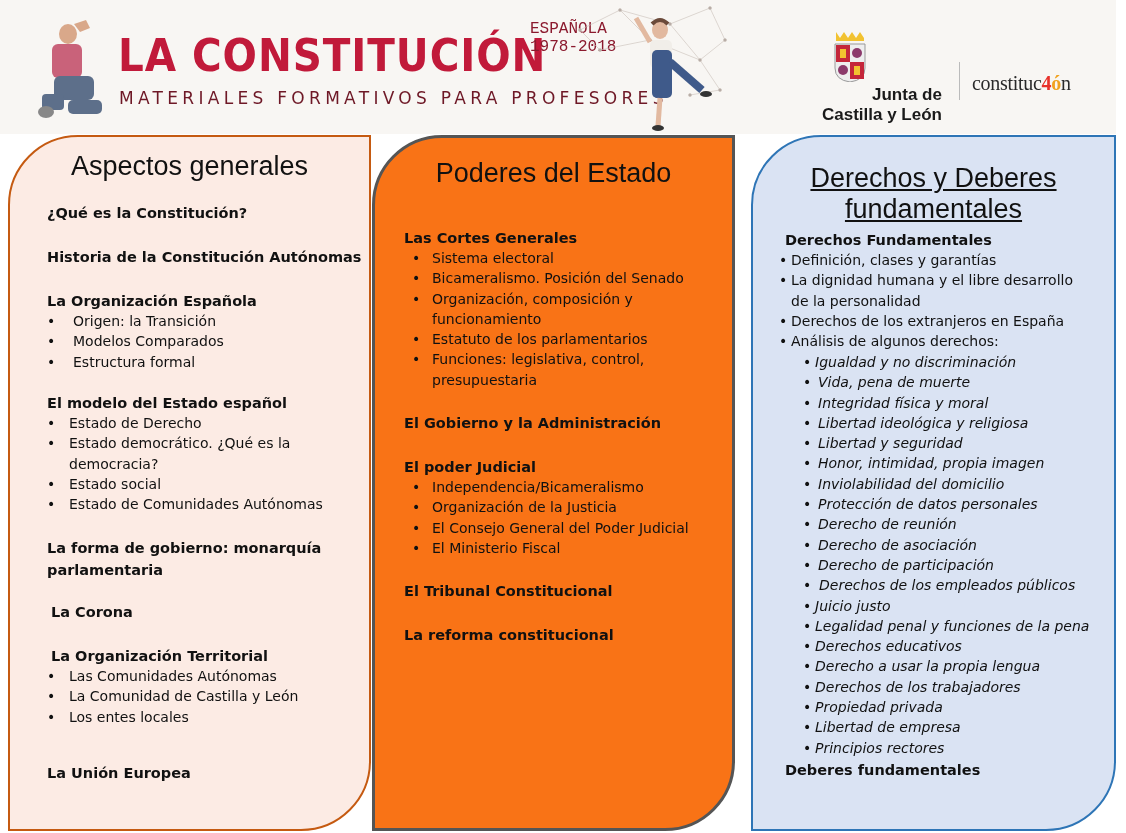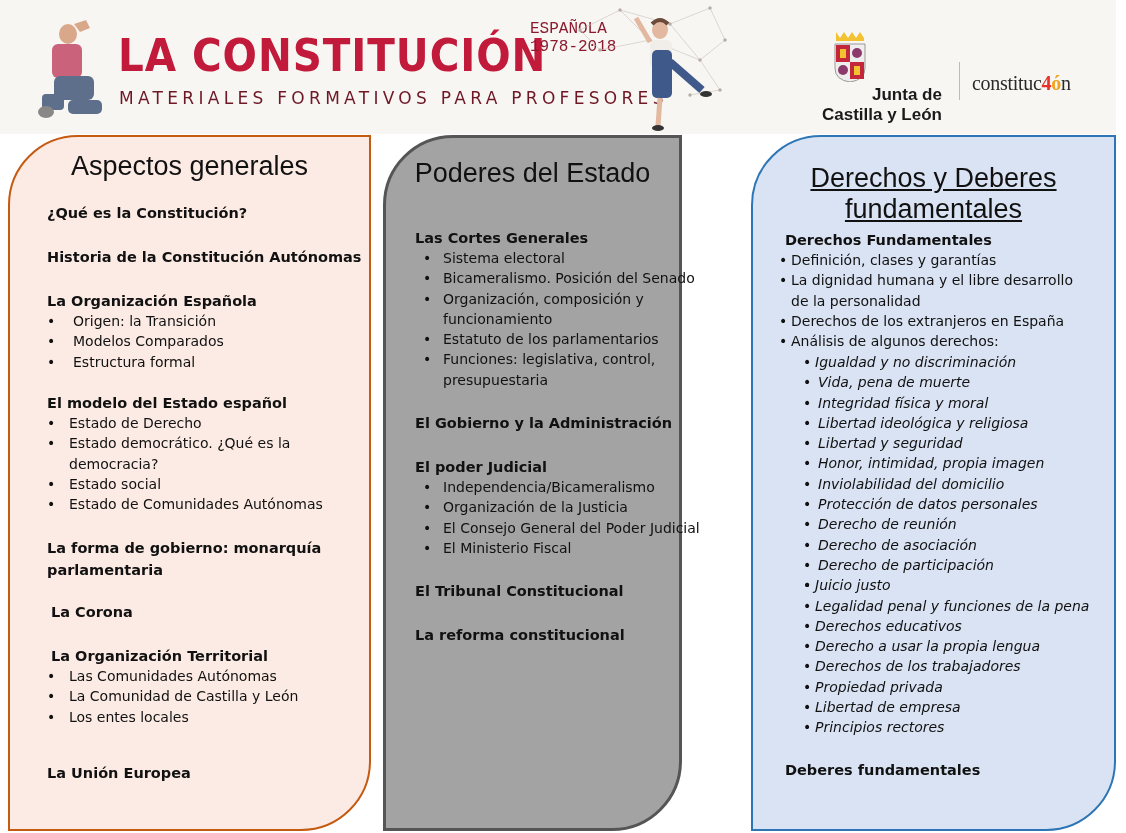--- a/index.html
+++ b/index.html
@@ -27,21 +27,21 @@
     .jcyl-text { position: absolute; left: 0; top: 38px; width: 130px; font-weight: bold; font-size: 17px; line-height: 20px; color: #1a1a1a; font-family: "Liberation Sans", sans-serif; margin-top: 17px; }
     .jcyl-text .l1 { padding-left: 50px; display:block; }
     .logo-divider { position: absolute; left: 959px; top: 62px; width: 1px; height: 38px; background: #bbb; }
     .constitucion40 { position: absolute; left: 972px; top: 72px; font-family: Liberation Serif, serif; font-size: 20px; color: #2a2a2a; letter-spacing: -0.3px; text-align: center; }
     .constitucion40 .hl { color: #e8312a; font-weight: bold; }
     .constitucion40 .hl2 { color: #f1a21e; font-weight: bold; }
 
     
     .panel { position: absolute; border-style: solid; border-width: 2px; }
     .panel-1 { left: 8px; top: 135px; width: 363px; height: 696px; background: #fcebe4; border-color: #c55a11; border-radius: 70px 0 70px 0; }
-    .panel-2 { left: 383px; top: 135px; width: 299px; height: 696px; background: #a3a3a3; border-color: #555555; border-width: 3px; border-radius: 70px 0 70px 0; }
+    .panel-2 { left: 372px; top: 135px; width: 363px; height: 696px; background: #f97316; border-color: #555555; border-width: 3px; border-radius: 70px 0 70px 0; }
     .panel-3 { left: 751px; top: 135px; width: 365px; height: 696px; background: #dae3f3; border-color: #2e75b6; border-radius: 70px 0 70px 0; }
 
     .panel-title { position: absolute; left: 0; right: 0; text-align: center; font-family: "Liberation Sans", sans-serif; font-size: 27px; font-weight: normal; line-height: 31px; color: #111; }
     .panel-1 .panel-title { top: 14px; padding-left: 0; }
     .panel-2 .panel-title { top: 20px; }
     .panel-3 .panel-title { top: 26px; text-decoration: underline; }
 
     .content { position: absolute; font-family: "DejaVu Sans", sans-serif; }
     .h { font-weight: bold; font-size: 14.5px; line-height: 20px; color: #111; }
     .li { font-size: 14px; line-height: 20.3px; position: relative; color: #111; }
@@ -200,21 +200,21 @@
       <div class="li it" style="padding-left:15px;"><span class="b">•</span><span>Vida, pena de muerte</span></div>
       <div class="li it" style="padding-left:15px;"><span class="b">•</span><span>Integridad física y moral</span></div>
       <div class="li it" style="padding-left:15px;"><span class="b">•</span><span>Libertad ideológica y religiosa</span></div>
       <div class="li it" style="padding-left:15px;"><span class="b">•</span><span>Libertad y seguridad</span></div>
       <div class="li it" style="padding-left:15px;"><span class="b">•</span><span>Honor, intimidad, propia imagen</span></div>
       <div class="li it" style="padding-left:15px;"><span class="b">•</span><span>Inviolabilidad del domicilio</span></div>
       <div class="li it" style="padding-left:15px;"><span class="b">•</span><span>Protección de datos personales</span></div>
       <div class="li it" style="padding-left:15px;"><span class="b">•</span><span>Derecho de reunión</span></div>
       <div class="li it" style="padding-left:15px;"><span class="b">•</span><span>Derecho de asociación</span></div>
       <div class="li it" style="padding-left:15px;"><span class="b">•</span><span>Derecho de participación</span></div>
-      <div class="li it" style="padding-left:16px; white-space:nowrap;"><span class="b">•</span></div>
+      <div class="li it" style="padding-left:16px; white-space:nowrap;"><span class="b">•</span><span>Derechos de los empleados públicos</span></div>
       <div class="li it" style="padding-left:12px;"><span class="b">•</span><span>Juicio justo</span></div>
       <div class="li it" style="padding-left:12px; white-space:nowrap;"><span class="b">•</span><span>Legalidad penal y funciones de la pena</span></div>
       <div class="li it" style="padding-left:12px;"><span class="b">•</span><span>Derechos educativos</span></div>
       <div class="li it" style="padding-left:12px;"><span class="b">•</span><span>Derecho a usar la propia lengua</span></div>
       <div class="li it" style="padding-left:12px;"><span class="b">•</span><span>Derechos de los trabajadores</span></div>
       <div class="li it" style="padding-left:12px;"><span class="b">•</span><span>Propiedad privada</span></div>
       <div class="li it" style="padding-left:12px;"><span class="b">•</span><span>Libertad de empresa</span></div>
       <div class="li it" style="padding-left:12px;"><span class="b">•</span><span>Principios rectores</span></div>
     </div>
     <div class="h" style="position:absolute; top:530px; left:6px;">Deberes fundamentales</div>

